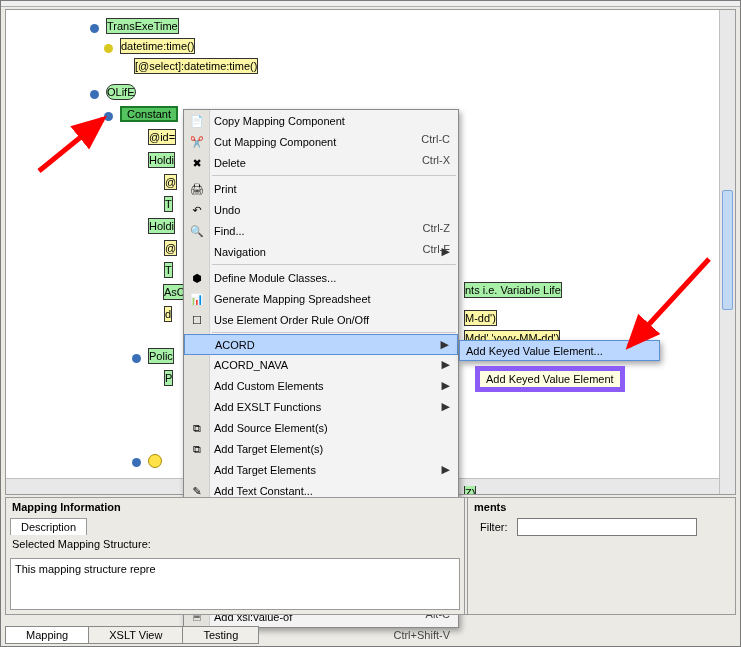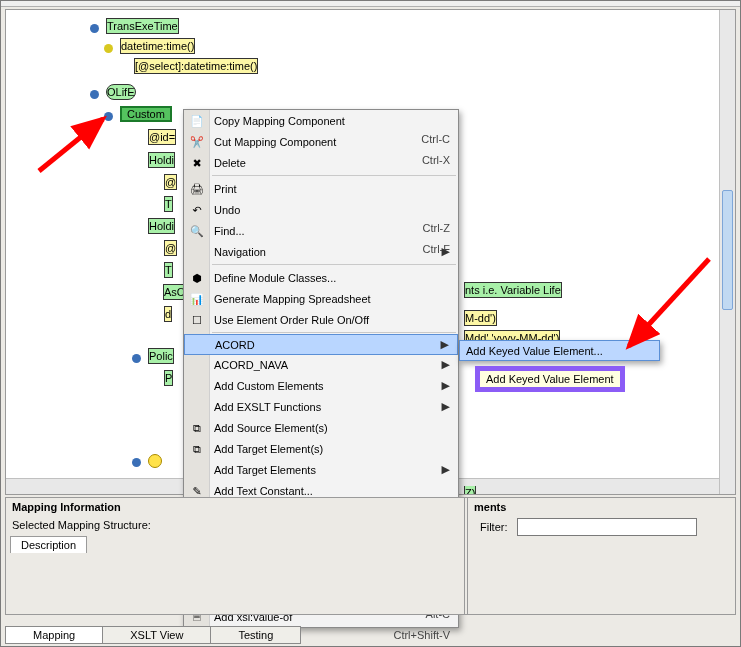--- a/index.html
+++ b/index.html
@@ -41,21 +41,21 @@
   .divider { position:absolute; top:0; bottom:0; left:458px; width:4px; background:#eceae5; border-left:1px solid #9a9a9a; border-right:1px solid #9a9a9a;}
   .bottom .left { position:absolute; left:0; top:0; width:458px; bottom:0;}
   .bottom .right{ position:absolute; left:462px; right:0; top:0; bottom:0;}
   .lab { display:inline-block; padding:3px 6px;}
   .tab { display:inline-block; border:1px solid #9a9a9a; background:#fff; padding:2px 10px; margin-left:4px; border-bottom:none; }
   .txtarea { position:absolute; left:4px; right:4px; top:60px; bottom:4px; background:#fff; border:1px solid #9a9a9a; padding:4px; overflow:hidden;}
   .input { background:#fff; border:1px solid #7a7a7a; height:18px; width:180px; }
 
   
   .tabs { position:absolute; left:4px; bottom:2px; display:flex; gap:0; }
-  .tabs .t { border:1px solid #8a8a8a; background:#efeee9; padding:2px 27px; margin-right:-1px;}
+  .tabs .t { border:1px solid #8a8a8a; background:#efeee9; padding:2px 20px; margin-right:-1px;}
   .tabs .t.active { background:#fff; }
 </style>
 </head>
 <body>
 
 <div class="toolbar-top"></div>
 
 <div class="main-area">
   <div class="scroll-v">
       <div class="thumb"></div>
@@ -64,21 +64,21 @@
 
   <div class="tree">
     <div class="dot" style="left:78px; top:10px;"></div>
     <div class="node green" style="left:94px; top:4px;">TransExeTime</div>
     <div class="dot y" style="left:92px; top:30px;"></div>
     <div class="node yellow" style="left:108px; top:24px;">datetime:time()</div>
     <div class="node yellow" style="left:122px; top:44px;">[@select]:datetime:time()</div>
     <div class="dot" style="left:78px; top:76px;"></div>
     <div class="node green" style="left:94px; top:70px;border-radius:8px;">OLifE</div>
     <div class="dot" style="left:92px; top:98px;"></div>
-    <div class="node green-sel" style="left:108px; top:92px;">Custom</div>
+    <div class="node green-sel" style="left:108px; top:92px;">Constant</div>
     <div class="node yellow" style="left:136px; top:115px;">@id=</div>
     <div class="node green" style="left:136px; top:138px;">Holdi</div>
     <div class="node yellow" style="left:152px; top:160px;">@</div>
     <div class="node green" style="left:152px; top:182px;">T</div>
     <div class="node green" style="left:136px; top:204px;">Holdi</div>
     <div class="node yellow" style="left:152px; top:226px;">@</div>
     <div class="node green" style="left:152px; top:248px;">T</div>
     <div class="node green" style="left:151px; top:270px;">AsOf</div>
     <div class="node yellow" style="left:152px; top:292px;">d</div>
     <div class="dot" style="left:120px; top:340px;"></div>
@@ -226,22 +226,23 @@
       <marker id="ah2" markerWidth="8" markerHeight="8" refX="6" refY="3" orient="auto">
         <path d="M0,0 L7,3 L0,6 Z" fill="#ff0000"></path>
       </marker>
     </defs>
   <line x1="100" y1="8" x2="20" y2="95" stroke="#ff0000" stroke-width="5" marker-end="url(#ah2)"></line>
 </svg>
 
 <div class="bottom">
   <div class="left">
     <div class="hdr">Mapping Information</div>
+    <div style="margin-top:2px;"><span class="tab">Description</span></div>
     <div><span class="lab">Selected Mapping Structure:</span></div>
-    <div style="margin-top:2px;"><span class="tab">Description</span></div>
+    <div class="txtarea"><span>This mapping structure repre</span></div>
   </div>
   <div class="divider"></div>
   <div class="right">
     <div class="hdr">ments</div>
     <div style="padding:2px 6px;">
       <span class="lab" style="padding-left:6px;">Filter:</span>
       <input class="input" style="">
     </div>
   </div>
 </div>

